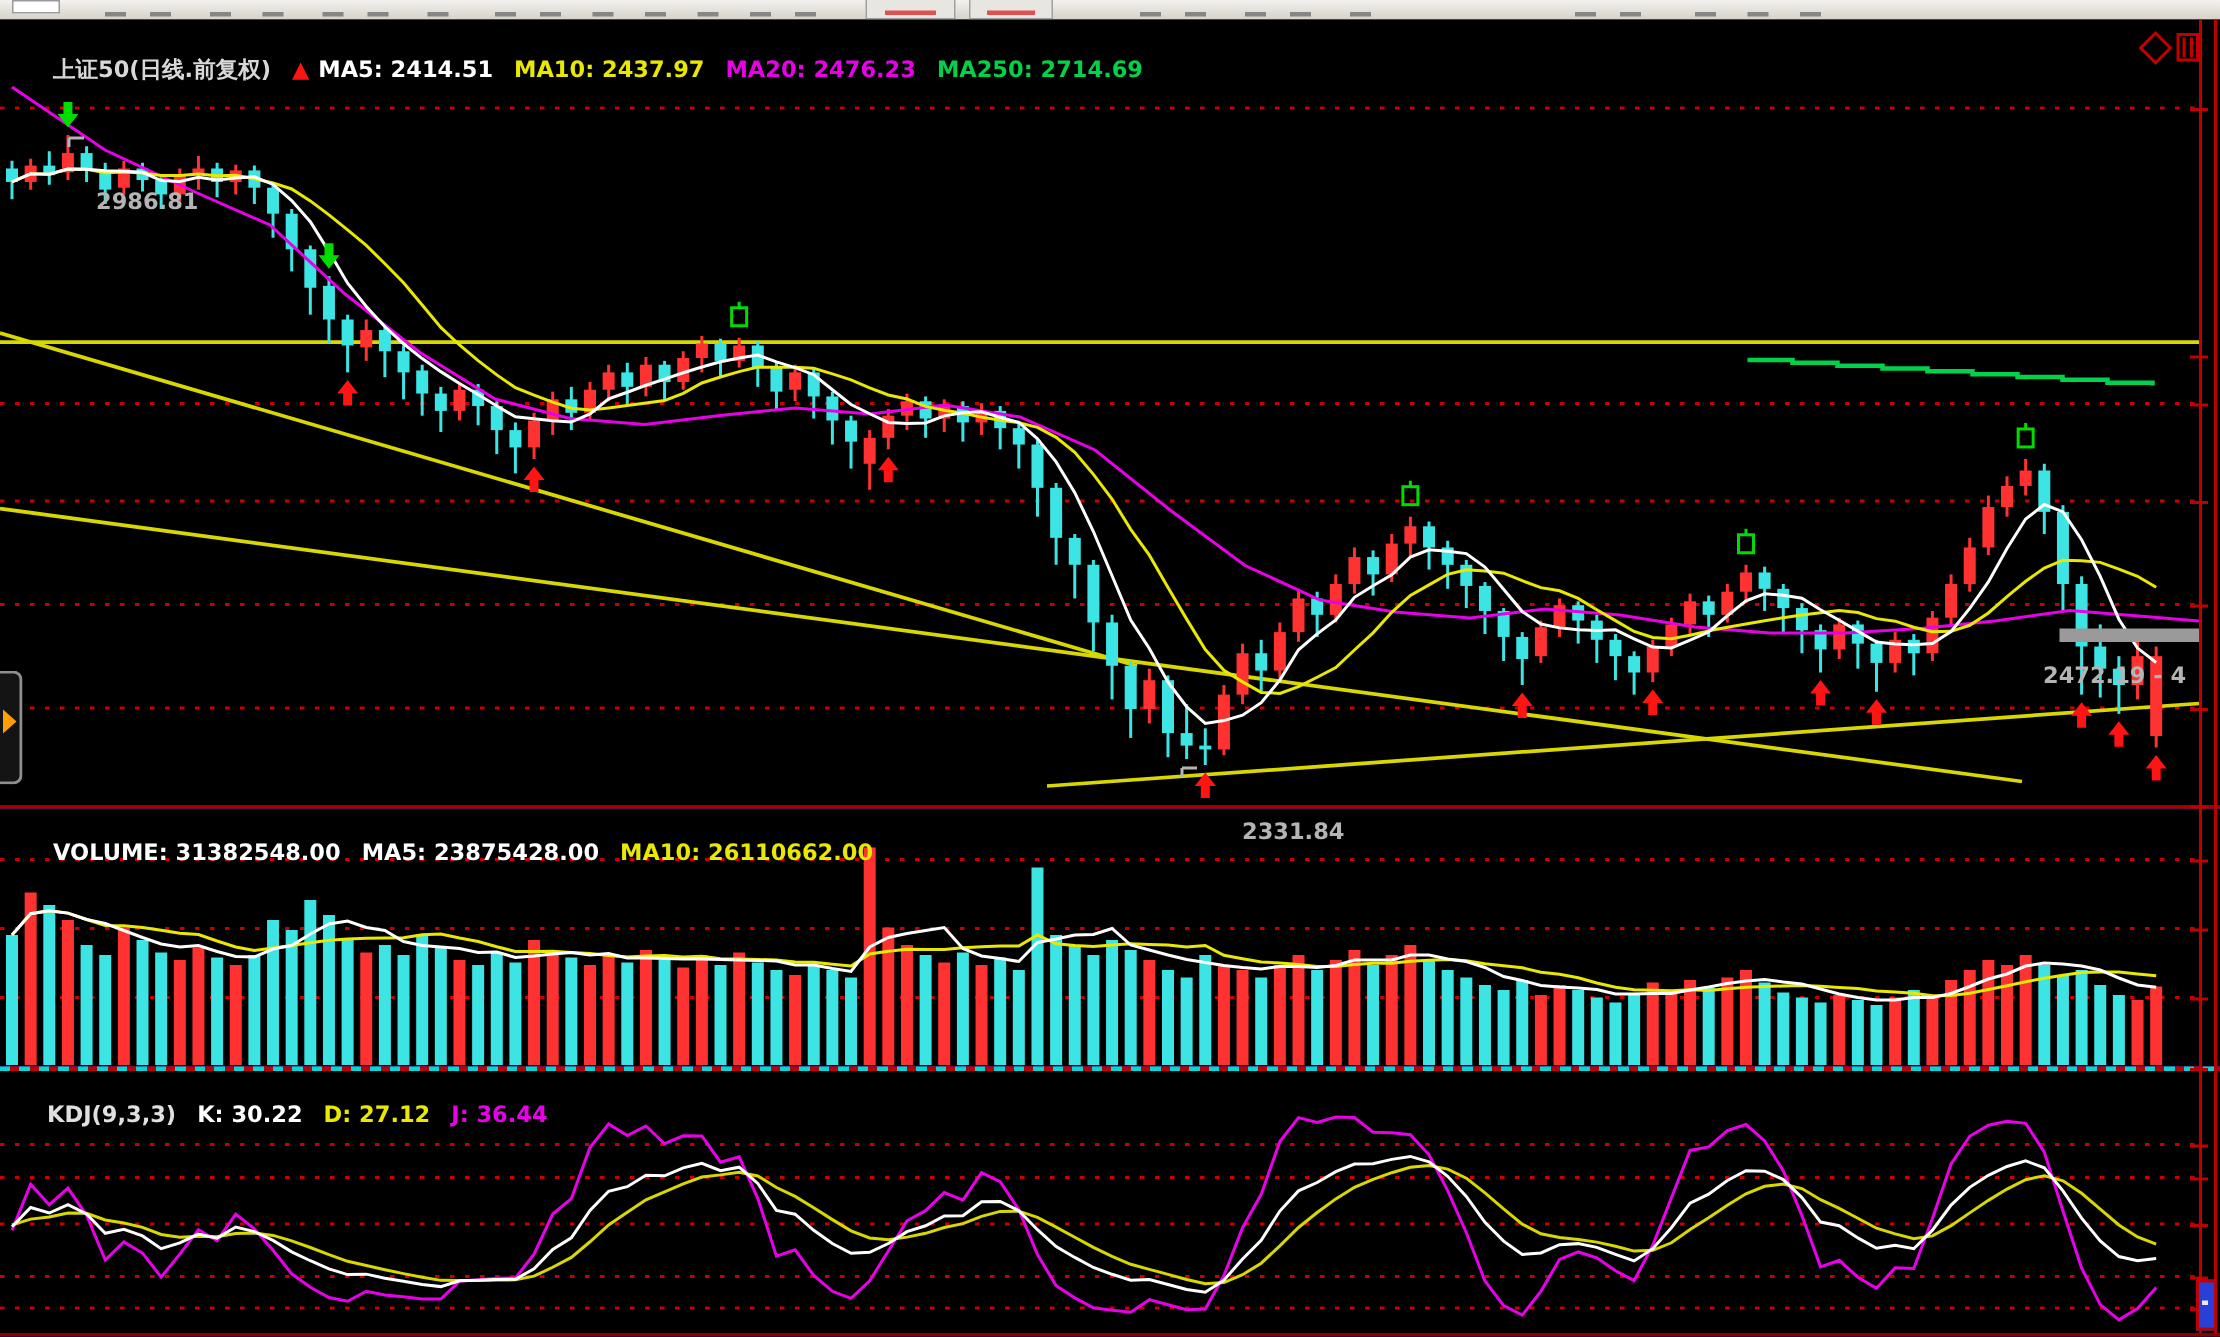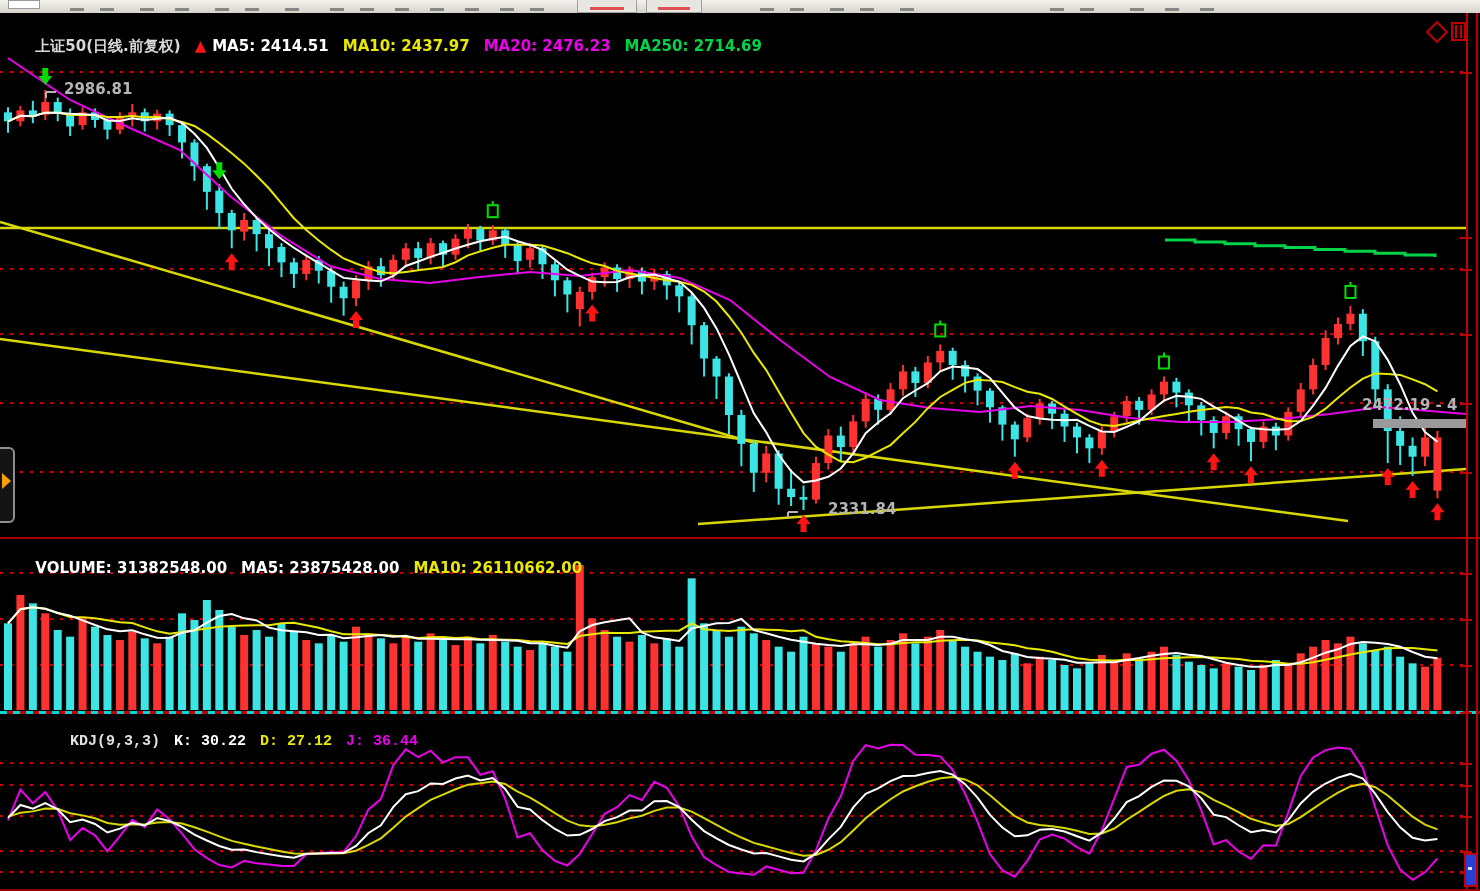--- a/index.html
+++ b/index.html
@@ -10,21 +10,21 @@
     background:linear-gradient(#f4f2ee,#d6d2ca);border-bottom:1px solid #8f8f8f;}
   #toolbar .whitebox{position:absolute;background:#fff;border:1px solid #9a9a9a;}
   .tbmark{position:absolute;top:8px;height:3px;width:14px;background:#6a6a6a;opacity:.75;}
   .tbbtn{position:absolute;top:0;height:12px;background:#e8e6e0;border:1px solid #a0a0a0;border-top:none;}
   .tbbtn i{position:absolute;left:20%;right:20%;bottom:2px;height:3px;background:#e05050;display:block;}
   
   .panel{position:absolute;left:0;width:1480px;background:#000;}
   svg{position:absolute;left:0;top:0;}
   .hdr{position:absolute;z-index:30;font-size:15px;font-weight:bold;white-space:pre;letter-spacing:0px;}
   .hdr span{margin-right:14px;}
-  .anno{position:absolute;z-index:40;font-size:15px;font-weight:bold;white-space:pre;}
+  .anno{position:absolute;z-index:40;font-size:15px;font-weight:bold;white-space:pre;margin-top:45px;}
   .sep{position:absolute;left:0;width:1480px;z-index:25;}
   #sep-vol{height:2px;background:#a80000;}
   #sep-kdj{height:3px;background:repeating-linear-gradient(90deg,#00d8d8 0 7px,#c00000 7px 13px);}
   #bottomline{height:2px;background:#8c0000;}
   #rightline{position:absolute;top:13px;bottom:2px;width:2px;background:#c00000;z-index:26;}
   #rightline2{position:absolute;top:13px;bottom:2px;width:2px;background:#b40000;z-index:26;}
   .tick{position:absolute;width:12px;height:2px;background:#c00000;z-index:26;}
   
   #corner{position:absolute;top:22px;right:14px;z-index:40;display:flex;gap:6px;align-items:center;}
   #diamond{width:12px;height:12px;border:2px solid #c00000;transform:rotate(45deg);}
@@ -500,21 +500,21 @@
     <svg id="kdj-svg" width="1480" height="175" viewBox="0 0 1480 175">
         <line x1="0" y1="49" x2="1466" y2="49" stroke="#c80000" stroke-width="2" stroke-dasharray="3 7"></line>
         <line x1="0" y1="71" x2="1466" y2="71" stroke="#c80000" stroke-width="2" stroke-dasharray="3 7"></line>
         <line x1="0" y1="102" x2="1466" y2="102" stroke="#c80000" stroke-width="2" stroke-dasharray="3 7"></line>
         <line x1="0" y1="137" x2="1466" y2="137" stroke="#c80000" stroke-width="2" stroke-dasharray="3 7"></line>
         <line x1="0" y1="158" x2="1466" y2="158" stroke="#c80000" stroke-width="2" stroke-dasharray="3 7"></line>
         <polyline points="8,106.27777777777783 20.43,75.51851851851848 32.86,89.23456790123453 45.29,78.05890483608391 57.72,96.13249722972148 70.15,125.98622876319382 82.58,113.93635139883679 95.00999999999999,121.36520505882152 107.44,137.44878019878047 119.87,122.10535966460907 132.3,105.79692875897251 144.73,113.14884414987296 157.16,95.3717704016999 169.59,105.22441270830586 182.01999999999998,119.52614251750856 194.45,135.21670812248544 206.88,144.14769563701384 219.31,151.02084071514173 231.74,153.4947187140898 244.17,146.84152788946074 256.6,149.36200786682627 269.03,150.43190968573083 281.46,151.9892898934778 293.89,152.0661927113299 306.32,140.19824273342965 318.75,139.16350336355424 331.18,138.15671652658625 343.61,138.0091320347883 356.03999999999996,122.07021242883343 368.46999999999997,95.35667730108162 380.9,85.09027840636782 393.33,51.05148207835077 405.76,35.3545553647333 418.19,43.07937518826759 430.62,36.662790093311514 443.05,48.494906909427755 455.48,43.177171191300545 467.90999999999997,43.30025021117933 480.34,60.76865512581492 492.77,57.26897998319282 505.2,84.91503678620836 517.63,123.45693996469674 530.06,119.24245631005567 542.49,136.29033575169785 554.92,146.85242770958257 567.35,151.53928939614138 579.78,139.86780538128914 592.21,119.95255140967856 604.64,99.84499611235981 617.0699999999999,93.10542170318354 629.5,81.0641537423412 641.93,86.07011299653004 654.36,67.81607341165704 666.79,73.81118491643133 679.22,92.4411028167275 691.65,122.30886045944499 704.0799999999999,143.16731319342352 716.51,151.25102309656336 728.9399999999999,157.9083428281965 741.37,159.50367297390073 753.8,160.83861367349482 766.23,152.44802004802352 778.66,155.83203362488132 791.09,159.12624854353976 803.52,158.73034357109123 815.9499999999999,136.3417041144603 828.38,104.40323421808 840.81,82.23588324728689 853.24,47.0061453007138 865.67,31.069280111544458 878.1,34.36444750773501 890.53,30.74019482165636 902.96,31.0183134867367 915.39,40.76565755462207 927.8199999999999,41.117989556857765 940.25,42.485866797586255 952.68,55.86237486072605 965.11,79.7605101753253 977.54,107.81671875720508 989.97,140.0136860610105 1002.4,156.37778777152698 1014.8299999999999,162.74207877936465 1027.26,146.9135961883154 1039.69,125.564505936449 1052.12,120.6308521863782 1064.55,124.57368698698883 1076.98,133.16316971178276 1089.41,139.73371772595658 1101.84,116.21061373421526 1114.27,84.49916598963966 1126.7,52.95713373394233 1139.1299999999999,50.615173321818816 1151.56,39.75922755907186 1163.99,35.70740261921719 1176.42,46.65926696397787 1188.85,66.50289305947899 1201.28,96.39755296963199 1213.71,130.54335677096128 1226.1399999999999,126.1787378668422 1238.57,137.48492049567972 1251,144.8766454185003 1263.43,131.17556255992042 1275.86,131.63078801355198 1288.29,98.39656988887384 1300.72,62.01116007895996 1313.1499999999999,43.50825341514292 1325.58,36.122057590325994 1338.01,33.553683112397266 1350.44,34.87483327277732 1362.87,54.08646847985426 1375.3,93.34376046918862 1387.73,131.3670068038506 1400.1599999999999,155.73086178112783 1412.59,165.88569027942185 1425.02,158.3424660799019 1437.45,144.35194008577253" stroke="#e800e8" stroke-width="2" fill="none"></polyline>
         <polyline points="8,102.61111111111109 20.43,98.74074074074076 32.86,97.38271604938268 45.29,94.62217159034003 57.72,94.83793239596594 70.15,99.28768901985563 82.58,101.38035507399582 95.00999999999999,104.23533364325658 107.44,108.98011172261715 119.87,110.85514714290173 132.3,110.13254451662613 144.73,110.56344446423282 157.16,108.39320531244243 169.59,107.94052065470862 182.01999999999998,109.59560949225147 194.45,113.2557664394277 206.88,117.6688991819401 219.31,122.43346225811172 231.74,126.87078460896578 244.17,129.7237479347507 256.6,132.52921363933297 269.03,135.08674164596118 281.46,137.50139139560645 293.89,139.5820772978526 306.32,139.67010093150645 318.75,139.59772985037046 331.18,139.39187080411557 343.61,139.19433669421164 356.03999999999996,136.74803322772902 368.46999999999997,130.83498238106517 380.9,124.30002467039412 393.33,113.83594715724507 405.76,102.62431975831475 418.19,94.11789910545087 430.62,85.91002638943098 443.05,80.56500932085908 455.48,75.22388958806505 467.90999999999997,70.66336967708139 480.34,69.24983902690042 492.77,67.53828773494217 505.2,70.02068045655164 517.63,77.65443181485807 530.06,83.59557817131486 542.49,91.1234006827982 554.92,99.08469025805312 567.35,106.57820442063712 579.78,111.33386170073027 592.21,112.56510308772295 604.64,110.74794494838534 617.0699999999999,108.2275844847851 629.5,104.34709437872164 641.93,101.73609703840862 654.36,96.8903793774441 666.79,93.59335159729937 679.22,93.42874462864631 691.65,97.55447546161747 704.0799999999999,104.07059513758986 716.51,110.810656274586 728.9399999999999,117.53889721081612 741.37,123.53386517697106 753.8,128.86311496218877 766.23,132.232387117308 778.66,135.60376518981843 791.09,138.96411995463575 803.52,141.78786618555796 815.9499999999999,141.00984303254404 828.38,135.78032748762064 840.81,128.13112116757293 853.24,116.54183890087882 865.67,104.33147335954527 878.1,94.33618395214387 890.53,85.2510426477885 902.96,77.50350991049538 915.39,72.2552452882278 927.8199999999999,67.80706589803208 940.25,64.1897517408255 952.68,63.0001264722398 965.11,65.39446700125211 977.54,71.45478868067391 989.97,81.24891687786487 1002.4,91.98161271981655 1014.8299999999999,102.09025072832344 1027.26,108.49358579403656 1039.69,110.93228867152413 1052.12,112.3177977450747 1064.55,114.06863906534807 1076.98,116.79642915769591 1089.41,120.07318466744744 1101.84,119.52138881984285 1114.27,114.51821412981383 1126.7,105.72377407326076 1139.1299999999999,97.85111682305478 1151.56,89.55227549962865 1163.99,81.86015080242703 1176.42,76.83145311121996 1188.85,75.3559445323998 1201.28,78.36188859486151 1213.71,85.81638404859007 1226.1399999999999,91.58243459405469 1238.57,98.13993258000107 1251,104.81660584264387 1263.43,108.58217108796907 1275.86,111.87483064876665 1288.29,109.94936482592482 1300.72,103.10104986207273 1313.1499999999999,94.58779322679698 1325.58,86.23554527872966 1338.01,78.70956496925362 1350.44,72.44746044118563 1362.87,69.8244615895668 1375.3,73.18436142951282 1387.73,81.49616791156109 1400.1599999999999,92.10112417864207 1412.59,102.6417764787534 1425.02,110.59901785034606 1437.45,115.42086388397843" stroke="#d8d800" stroke-width="2" fill="none"></polyline>
         <polyline points="8,103.83333333333337 20.43,91 32.86,94.66666666666663 45.29,89.10108267225462 57.72,95.26945400721775 70.15,108.18720226763503 82.58,105.56568718227606 95.00999999999999,109.94529078177823 107.44,118.4696678813383 119.87,114.60521798347077 132.3,108.68733926407492 144.73,111.4252443594462 157.16,104.05272700886155 169.59,107.035151339241 182.01999999999998,112.90578716733717 194.45,120.57608033378028 206.88,126.49516466696468 219.31,131.96258841045506 231.74,135.74542931067379 244.17,135.42967458632074 256.6,138.1401450484974 269.03,140.20179765921773 281.46,142.33069089489686 293.89,143.74344910234504 306.32,139.84614819881426 318.75,139.45298768809835 331.18,138.9801527116058 343.61,138.7992684744039 356.03999999999996,131.8554262947639 368.46999999999997,119.00888068773736 380.9,111.23010924905202 393.33,92.90779213094697 405.76,80.20106496045435 418.19,77.10505779972311 430.62,69.4942809573912 443.05,69.87497518371538 455.48,64.54165012247688 467.90999999999997,61.542329855114076 480.34,66.42277772653858 492.77,64.11518515102568 505.2,74.98546589977059 517.63,92.92193453147092 530.06,95.47787088422854 542.49,106.17904570576479 554.92,115.00726940856293 567.35,121.56523274580525 579.78,120.84517626091656 592.21,115.02758586170808 604.64,107.11362866971012 617.0699999999999,103.1868635575845 629.5,96.58611416659483 641.93,96.51410235778235 654.36,87.19894405551508 666.79,86.99929603701003 679.22,93.09953069134008 691.65,105.80593712756001 704.0799999999999,117.10283448953442 716.51,124.29077854857849 728.9399999999999,130.99537908327625 741.37,135.52380110928095 753.8,139.52161453262408 766.23,138.97093142754647 778.66,142.3465213348394 791.09,145.6848294842705 803.52,147.43535864740238 815.9499999999999,139.4537967265161 828.38,125.32129639777372 840.81,112.83270852747762 853.24,93.36327436749048 865.67,79.9107422768783 878.1,74.34560513734084 890.53,67.08076003907775 902.96,62.008444435909155 915.39,61.758716043692516 927.8199999999999,58.91070711764053 940.25,56.955123426412456 952.68,60.620875935068625 965.11,70.1831480592765 977.54,83.57543203951764 989.97,100.83717327224679 1002.4,113.44700440372003 1014.8299999999999,122.30752674533721 1027.26,121.30025592546292 1039.69,115.80969442649905 1052.12,115.08881589217583 1064.55,117.57032170589503 1076.98,122.2520093423916 1089.41,126.62669568695048 1101.84,118.4177971246337 1114.27,104.51186474975577 1126.7,88.13489396015461 1139.1299999999999,82.10580232264272 1151.56,72.95459285277639 1163.99,66.47590140802367 1176.42,66.77405772880593 1188.85,72.4049273747595 1201.28,84.37377671978504 1213.71,100.72537495604718 1226.1399999999999,103.11453568498382 1238.57,111.25492855189395 1251,118.16995236792934 1263.43,116.1133015786196 1275.86,118.4601497703618 1288.29,106.09843318024116 1300.72,89.40441993436843 1313.1499999999999,77.56127995624558 1325.58,69.53104938259514 1338.01,63.65760435030154 1350.44,59.923251385049525 1362.87,64.57846388632925 1375.3,79.90416110940475 1387.73,98.11978087565751 1400.1599999999999,113.31103671280403 1412.59,123.72308107897618 1425.02,126.51350059353138 1437.45,125.06455595124316" stroke="#ffffff" stroke-width="2" fill="none"></polyline>
       </svg>
-    <div class="hdr" style="left:16px;top:2px;font-family:Liberation Mono, monospace;">
+    <div class="hdr" style="left:0;top:2px;">
       <span style="color: rgb(224, 224, 224);">KDJ(9,3,3)</span><span style="color: rgb(255, 255, 255);">K: 30.22</span><span style="color: rgb(232, 232, 0);">D: 27.12</span><span style="color: rgb(232, 0, 232);">J: 36.44</span>
     </div>
   </div>
 
   <div class="sep" id="bottomline" style="top:889px;"></div>
   <div id="rightline" style="right:12px;"></div>
   <div id="rightline2" style="right:2px;"></div>
 
   <div id="flyout">
       <i class="tri"></i>

